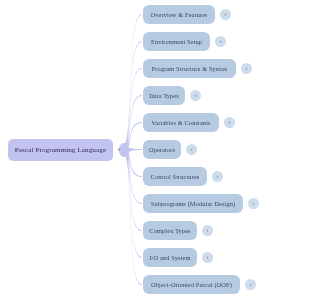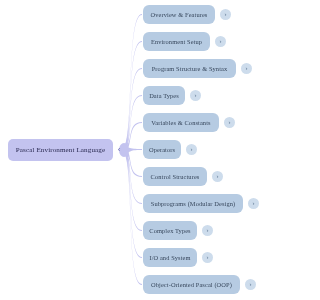--- a/index.html
+++ b/index.html
@@ -90,21 +90,21 @@
       <path d="M 124 147.5 C 134 147.44 126 148.95 142 148.95 L 142 150.05 C 126 150.05 134 152.44 124 152.5 Z" fill="#c3c3ef"></path>
       <path d="M 124 147.5 C 134 150.68 126 175.95 142 175.95 L 142 177.05 C 126 177.05 134 155.68 124 152.5 Z" fill="#c3c3ef"></path>
       <path d="M 124 147.5 C 134 153.92 126 202.95 142 202.95 L 142 204.05 C 126 204.05 134 158.92 124 152.5 Z" fill="#c3c3ef"></path>
       <path d="M 124 147.5 C 134 157.16 126 229.95 142 229.95 L 142 231.05 C 126 231.05 134 162.16 124 152.5 Z" fill="#c3c3ef"></path>
       <path d="M 124 147.5 C 134 160.4 126 256.95 142 256.95 L 142 258.05 C 126 258.05 134 165.4 124 152.5 Z" fill="#c3c3ef"></path>
       <path d="M 124 147.5 C 134 163.64 126 283.95 142 283.95 L 142 285.05 C 126 285.05 134 168.64 124 152.5 Z" fill="#c3c3ef"></path>
       <ellipse cx="124" cy="150" rx="5" ry="7" fill="#c3c3ef"></ellipse>
     </svg>
 
   <div class="node root-node">
-    <span>Pascal Environment Language</span>
+    <span>Pascal Programming Language</span>
   </div>
 
   <div class="root-collapse">‹</div>
 
   <div id="children-layer">
       <div class="node child-node" style="left: 143px; top: 5px; width: 72px;">
         <span>Overview &amp; Features</span>
       </div>
       <div class="expand-btn" style="left: 220px; top: 9px;">›</div>
       <div class="node child-node" style="left: 143px; top: 32px; width: 67px;">

